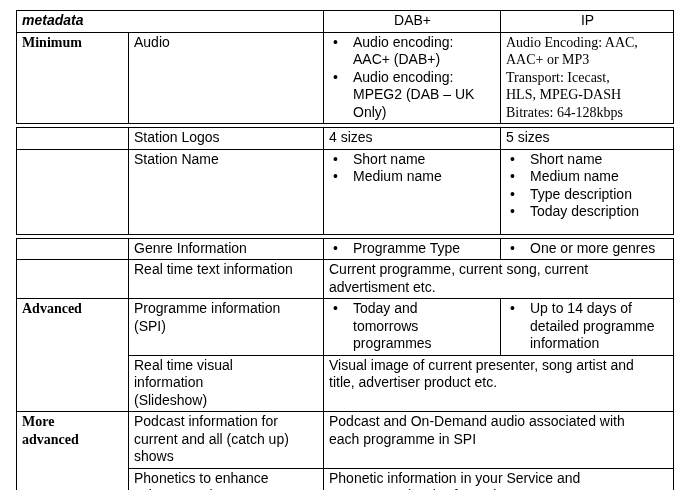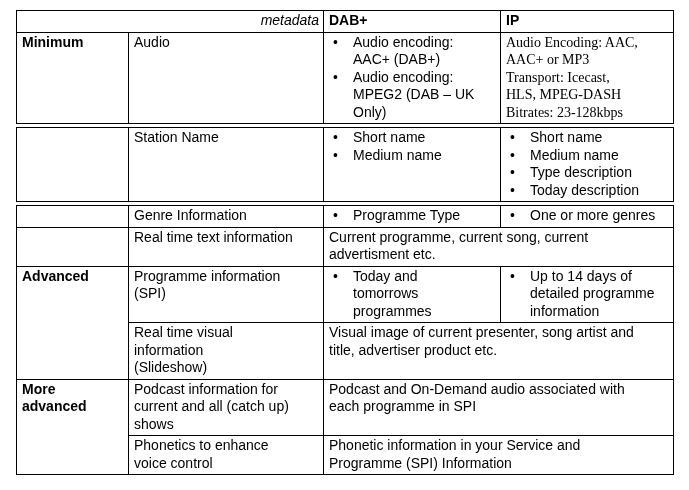--- a/index.html
+++ b/index.html
@@ -39,30 +39,31 @@
     font-size: 14px;
     line-height: 17.5px;
     overflow: hidden;
   }
   td .cell-text {
     white-space: pre-line;
     display: block;
   }
   td.header-cell .cell-text { white-space: normal; }
   .hdr {
+    font-weight: normal;
+    text-align: center;
+  }
+  .hdr-meta {
     font-weight: bold;
+    font-style: italic;
     text-align: left;
-  }
-  .hdr-meta {
-    font-weight: normal;
-    font-style: italic;
-    text-align: right;
   }
   .cat {
     font-weight: bold;
+    font-family: Liberation Serif, serif;
   }
   .bullet {
     display: flex;
     align-items: flex-start;
   }
   .bullet .marker {
     flex: 0 0 24px;
     width: 24px;
     padding-left: 4px;
     box-sizing: border-box;
@@ -120,38 +121,52 @@
                 <span class="btext">Audio encoding:
 MPEG2 (DAB – UK
 Only)</span>
               </div>
             </td>
             <td>
               <div class="lineitem">Audio Encoding: AAC,
 AAC+ or MP3</div>
               <div class="lineitem">Transport: Icecast,
 HLS, MPEG-DASH</div>
-              <div class="lineitem">Bitrates: 23-128kbps</div>
+              <div class="lineitem">Bitrates: 64-128kbps</div>
             </td>
           </tr>
         </tbody>
       </table>
       <table class="sec s1">
         <colgroup>
           <col style="width: 112px;">
           <col style="width: 195px;">
           <col style="width: 177px;">
           <col style="width: 173px;">
         </colgroup>
         <tbody>
           <tr>
             <td>
               <span class="cell-text"></span>
             </td>
             <td>
+              <span class="cell-text">Station Logos</span>
+            </td>
+            <td>
+              <span class="cell-text">4 sizes</span>
+            </td>
+            <td>
+              <span class="cell-text">5 sizes</span>
+            </td>
+          </tr>
+          <tr>
+            <td>
+              <span class="cell-text"></span>
+            </td>
+            <td>
               <span class="cell-text">Station Name</span>
             </td>
             <td>
               <div class="bullet">
                 <span class="marker">•</span>
                 <span class="btext">Short name</span>
               </div>
               <div class="bullet">
                 <span class="marker">•</span>
                 <span class="btext">Medium name</span>

